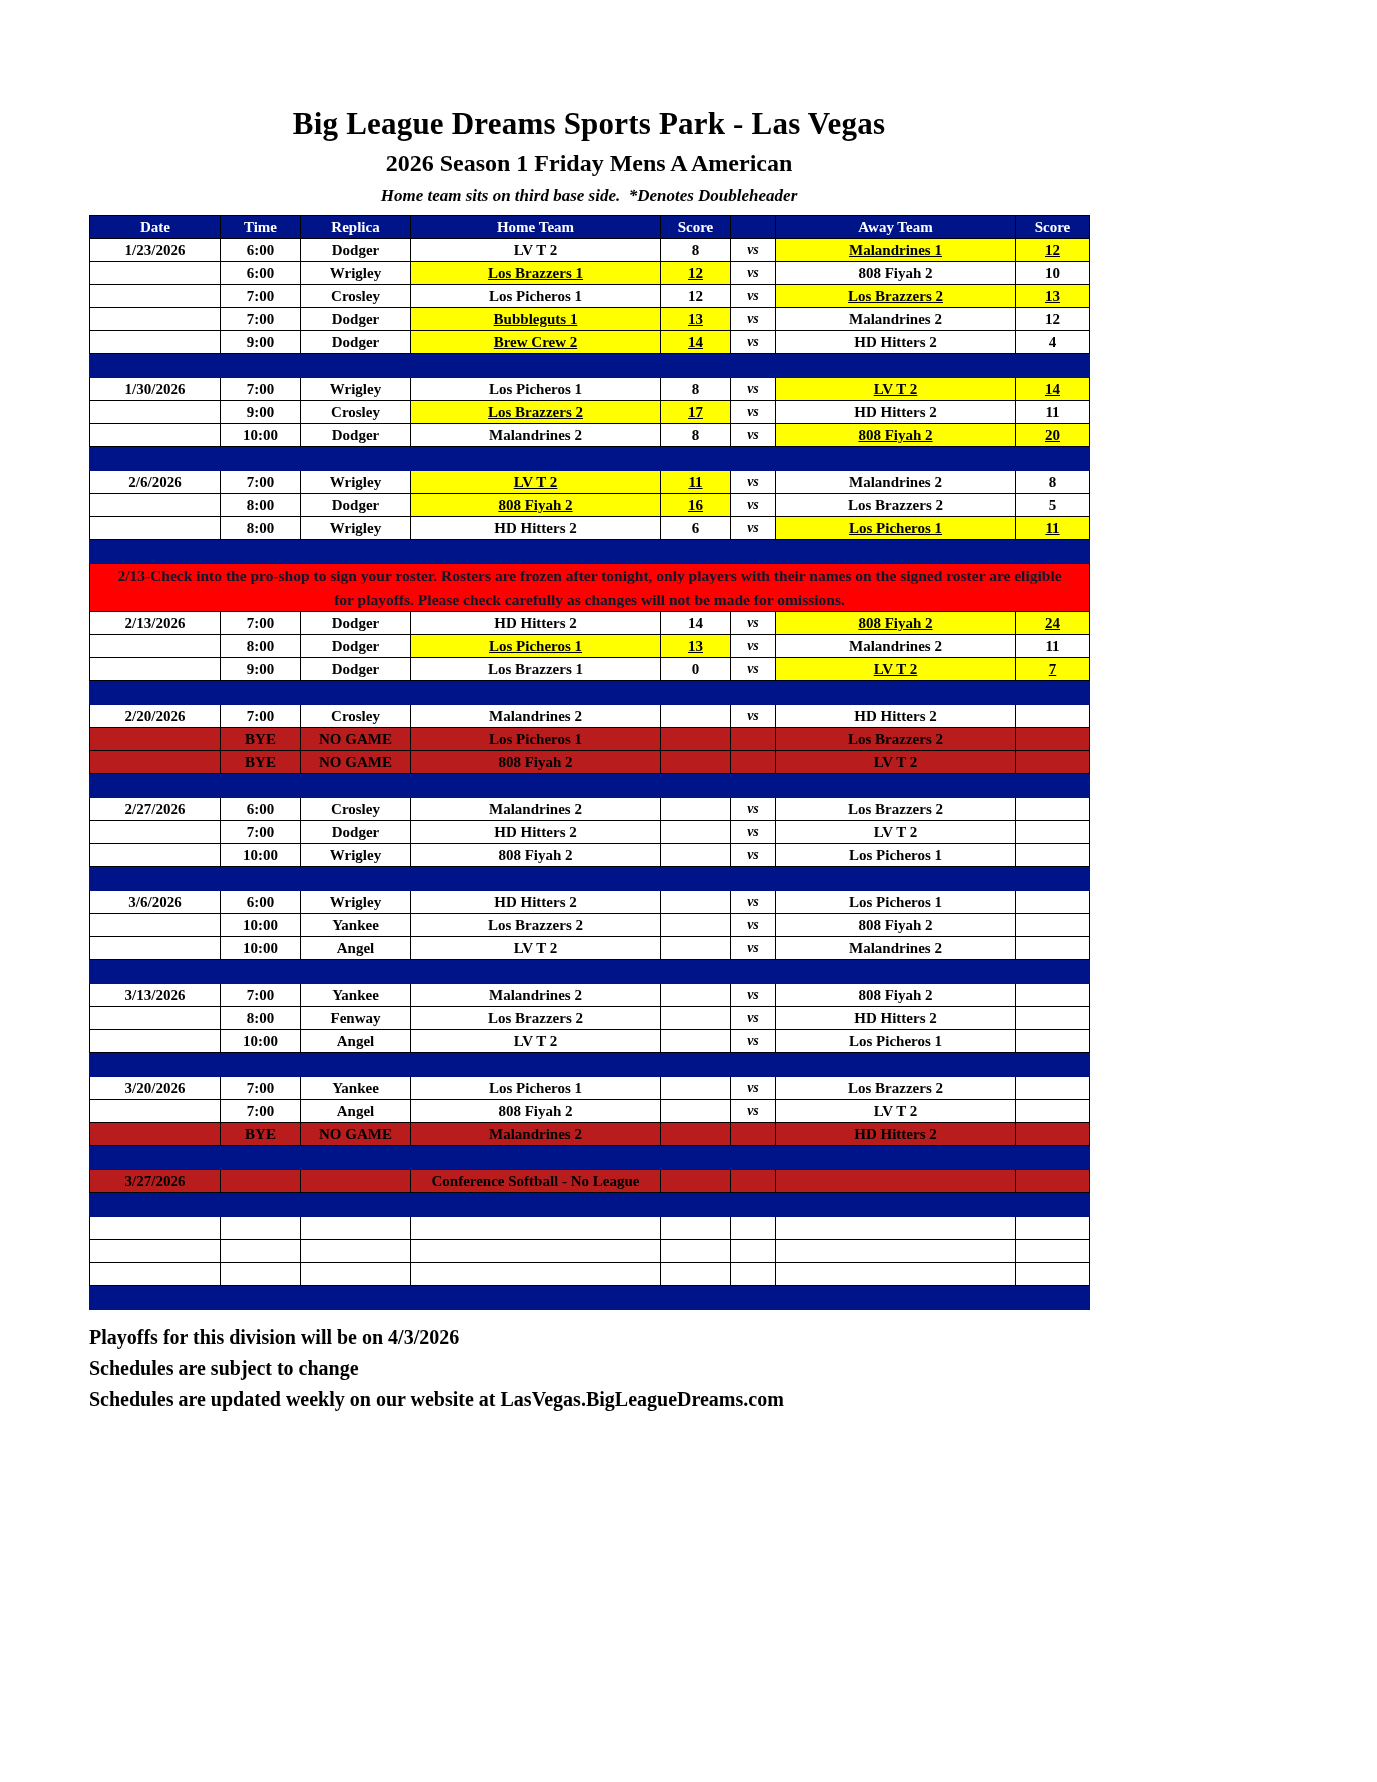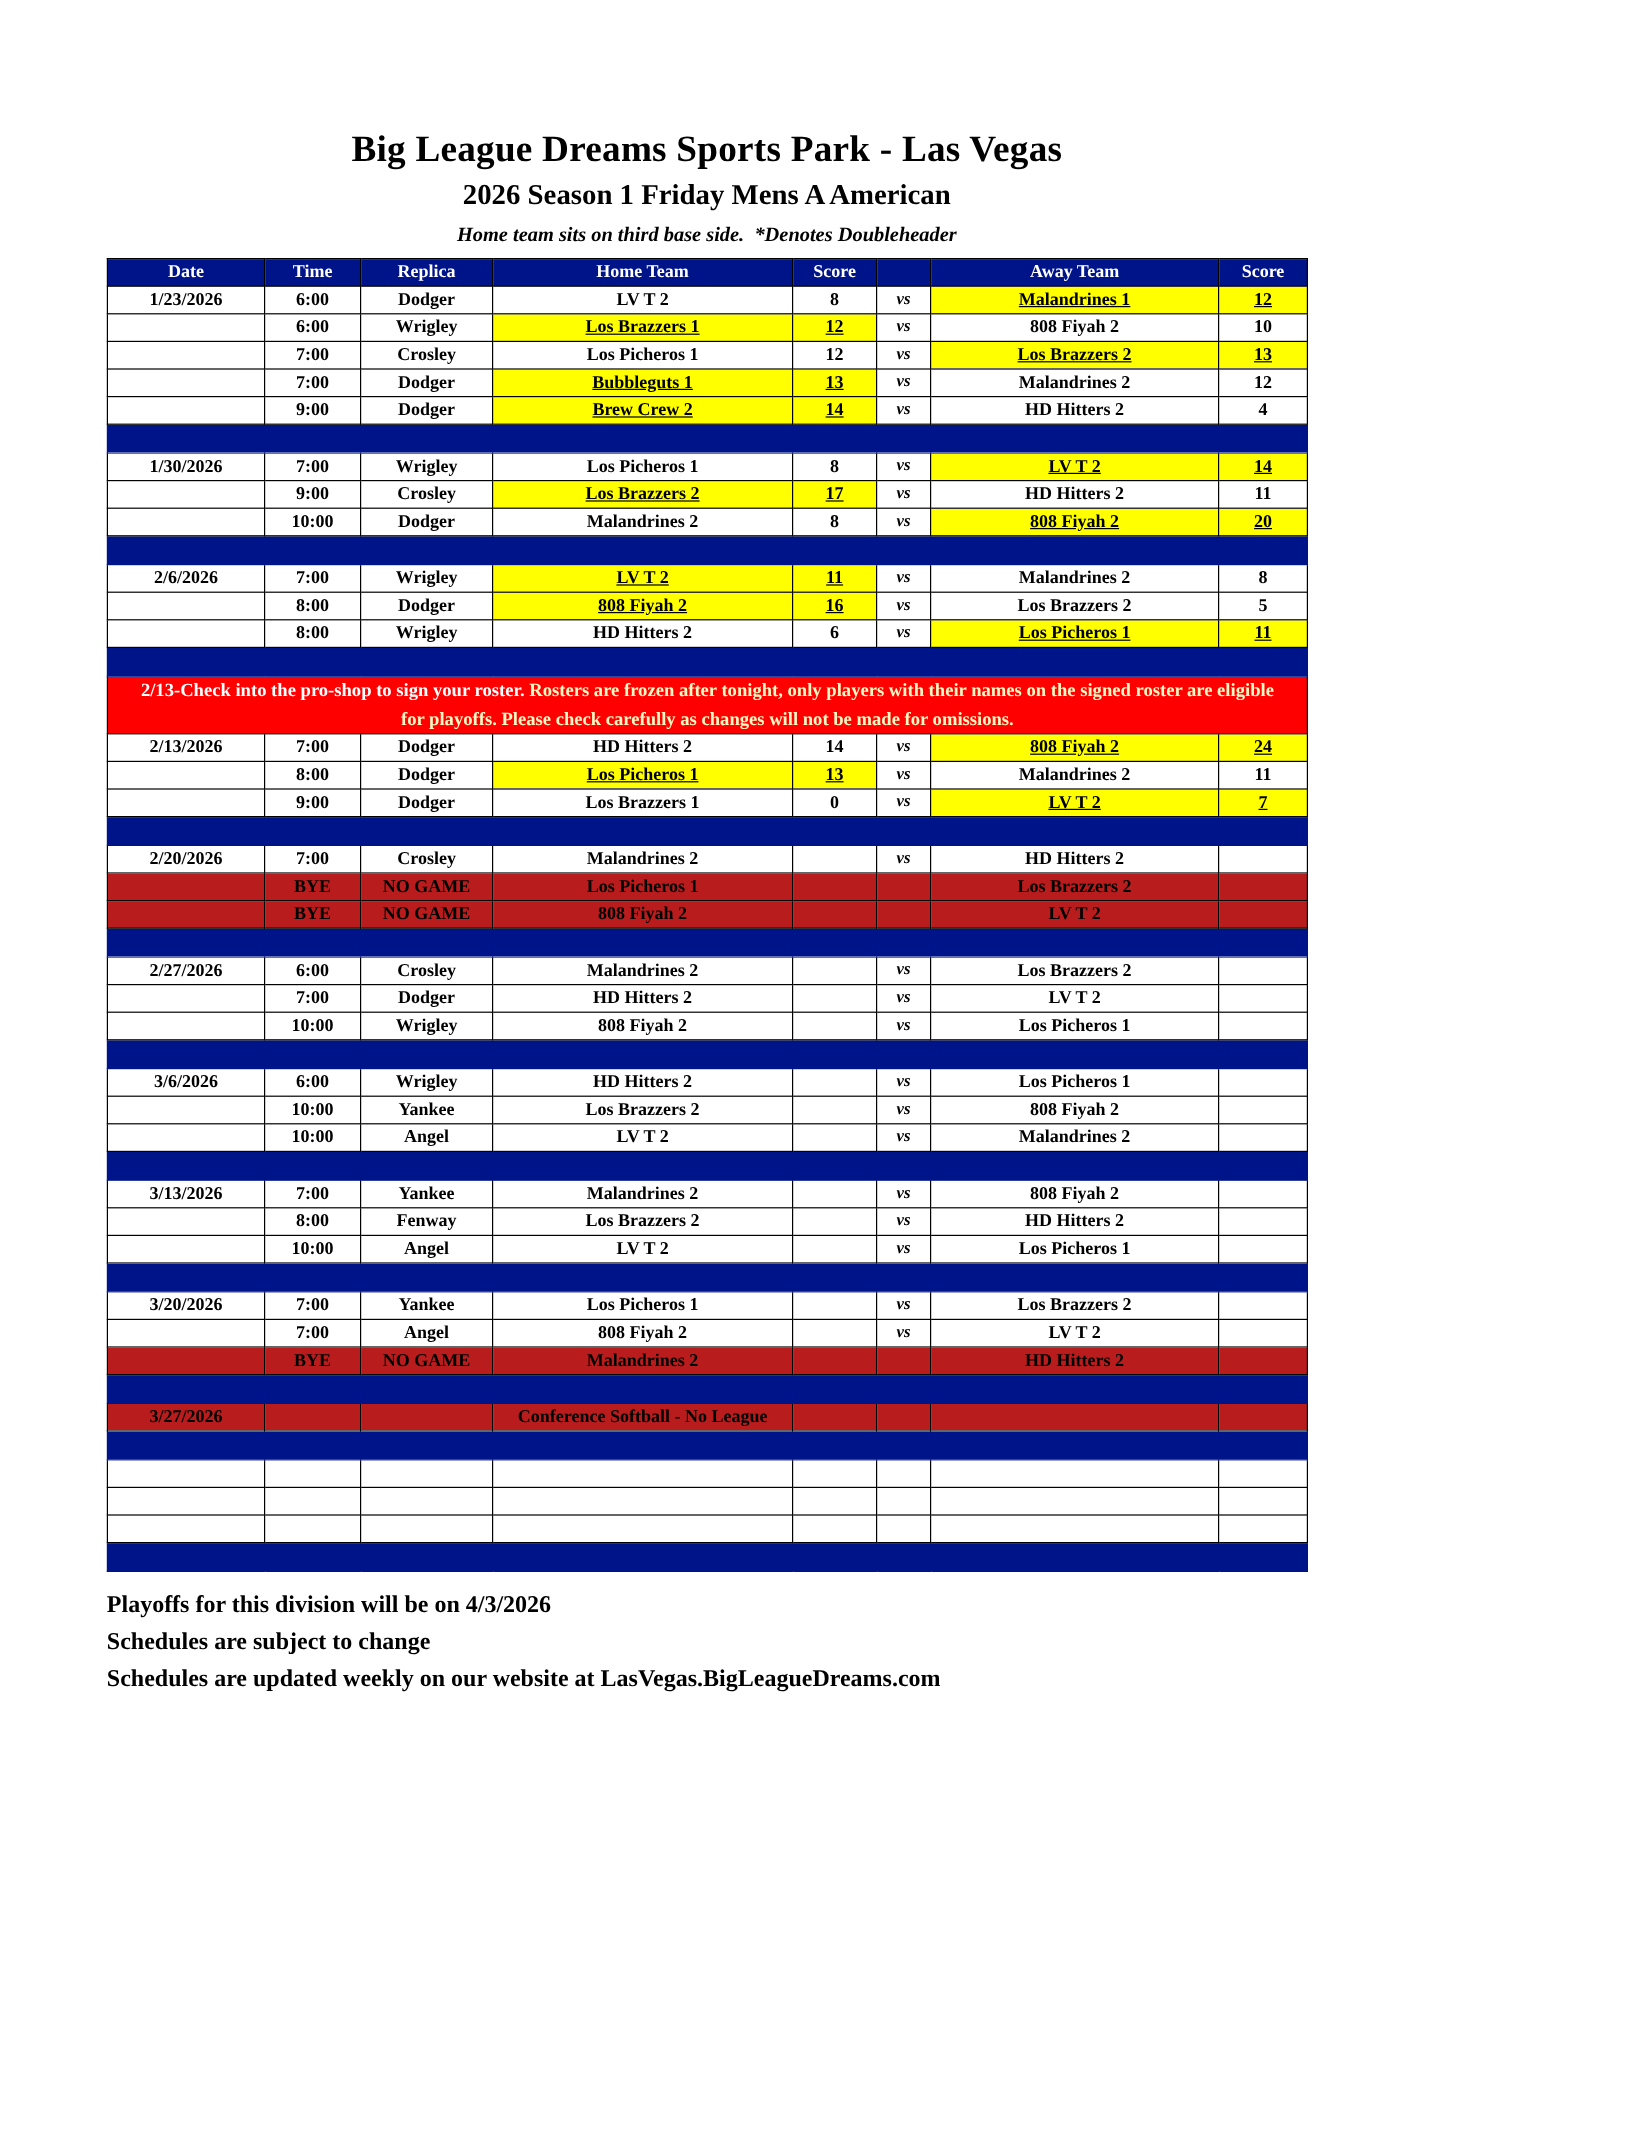--- a/index.html
+++ b/index.html
@@ -24,22 +24,22 @@
     font-size:15px; font-weight:bold;
     text-align:center; vertical-align:middle;
     padding:0 2px; overflow:hidden; white-space:nowrap;
   }
   thead th { background:#001489; color:#ffffff; border-color:#000; }
   .sep-cell { background:#001489; border:1px solid #001489; height:24px; }
   .banner-cell {
     background:#ff0000; height:48px;
     white-space:normal; line-height:1.5; padding:0 24px; font-size:15.5px;
   }
-  .banner-yellow { color:#ffffff; }
-  .banner-white  { color:#fef9c3; }
+  .banner-yellow { color:#0f172a; }
+  .banner-white  { color:#0f172a; }
   tr.gray td { background:#b91c1c; }
   td.hl { background:#ffff00;text-decoration:underline; }
   td.vs { font-style:italic; font-size:14px; }
   .footer { margin-top:16px; }
   .footer .fline { font-size:20px; font-weight:bold; margin-bottom:8px; text-align:left; }
 </style>
 </head>
 <body>
 
 <div class="sheet">

